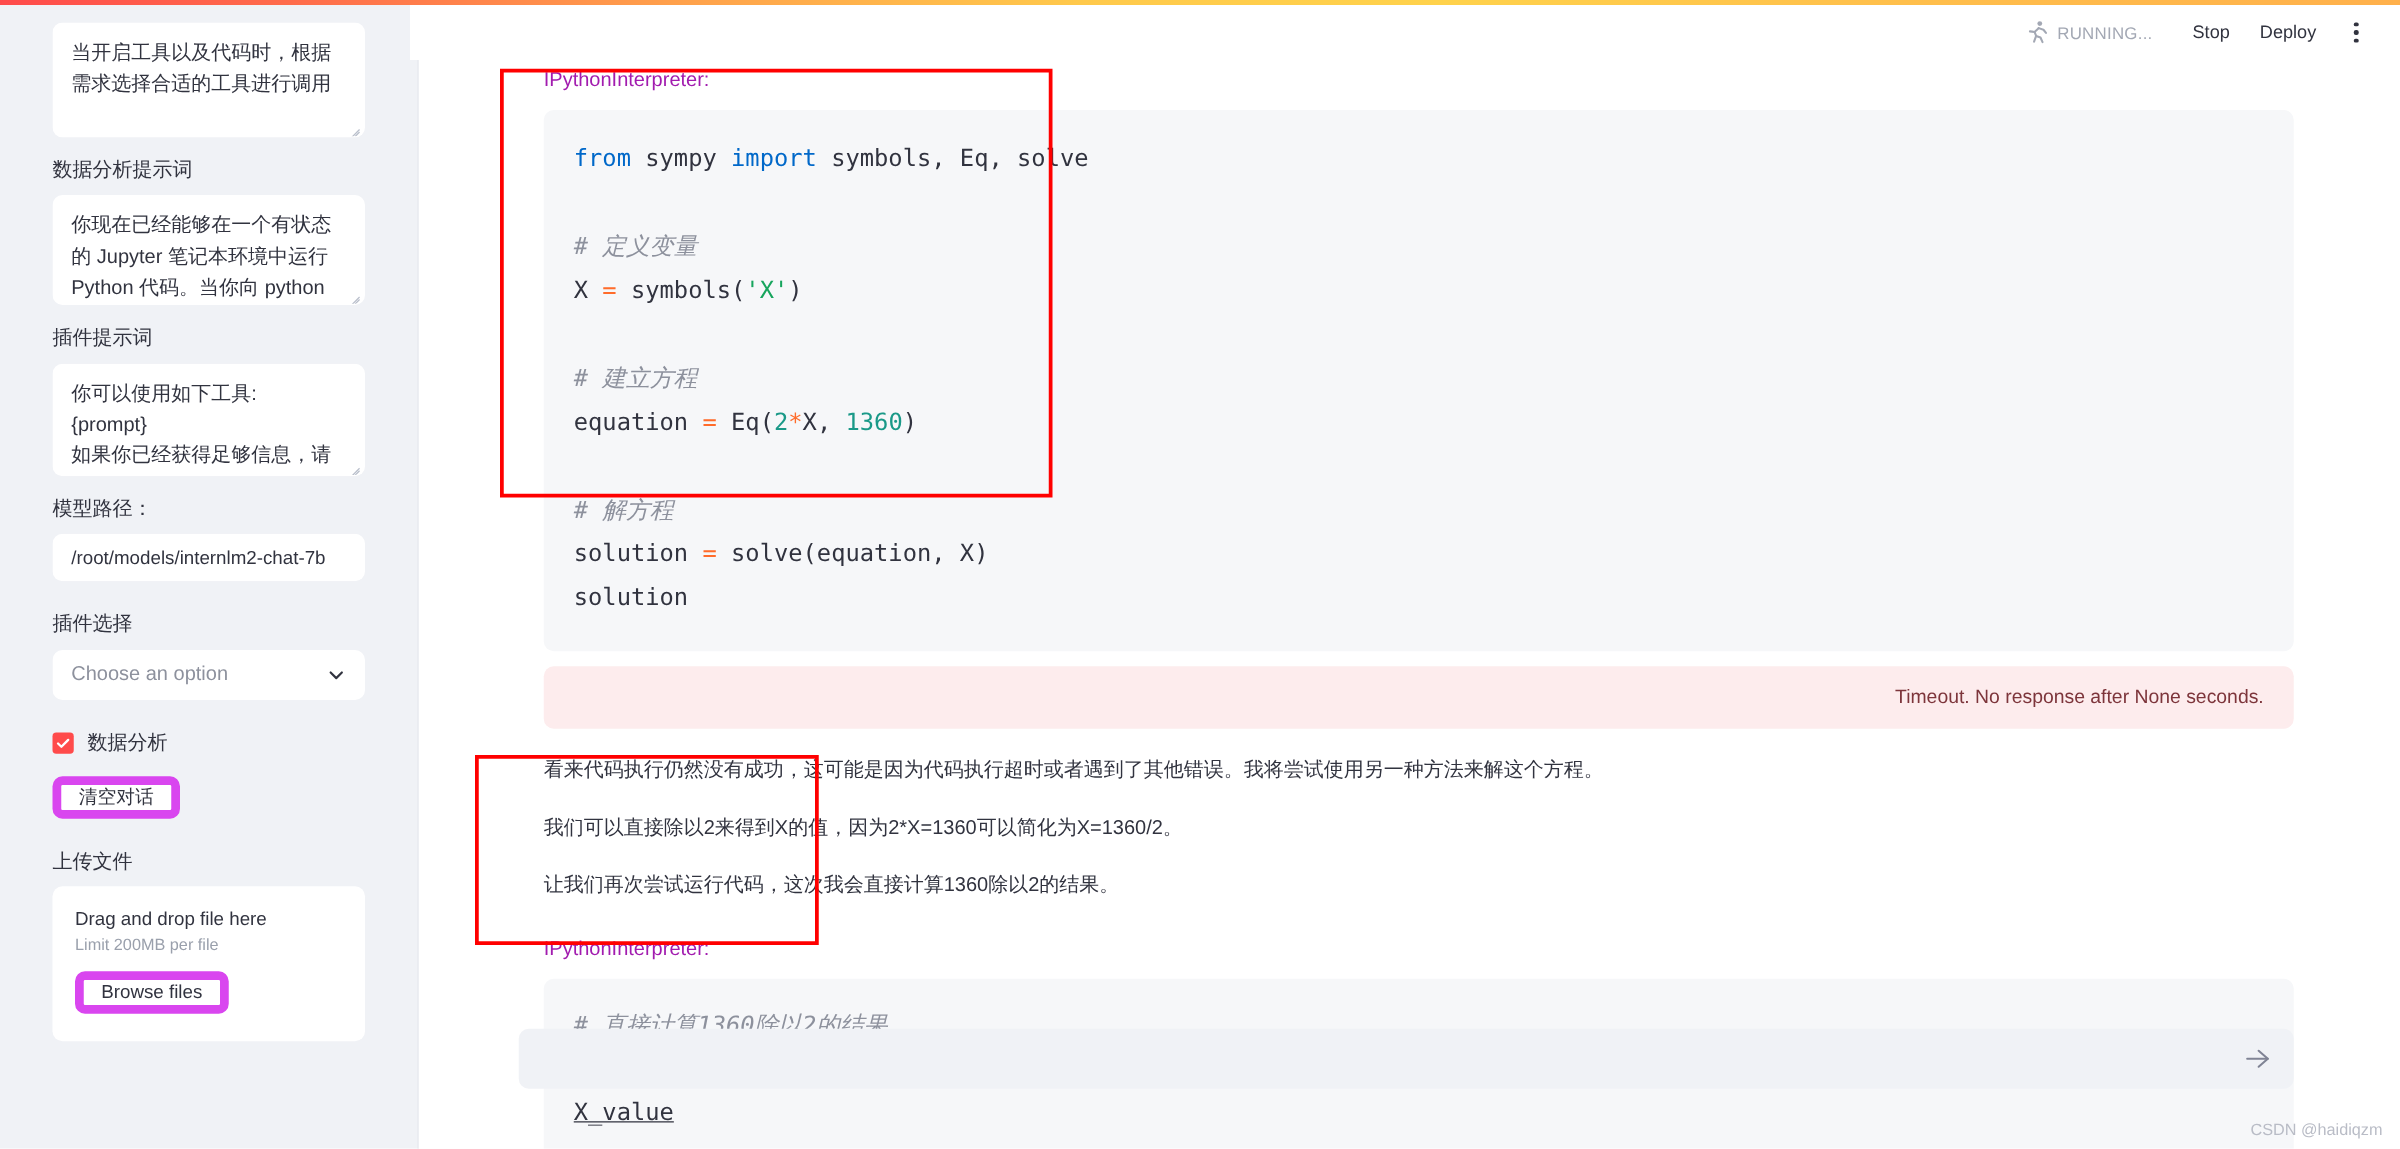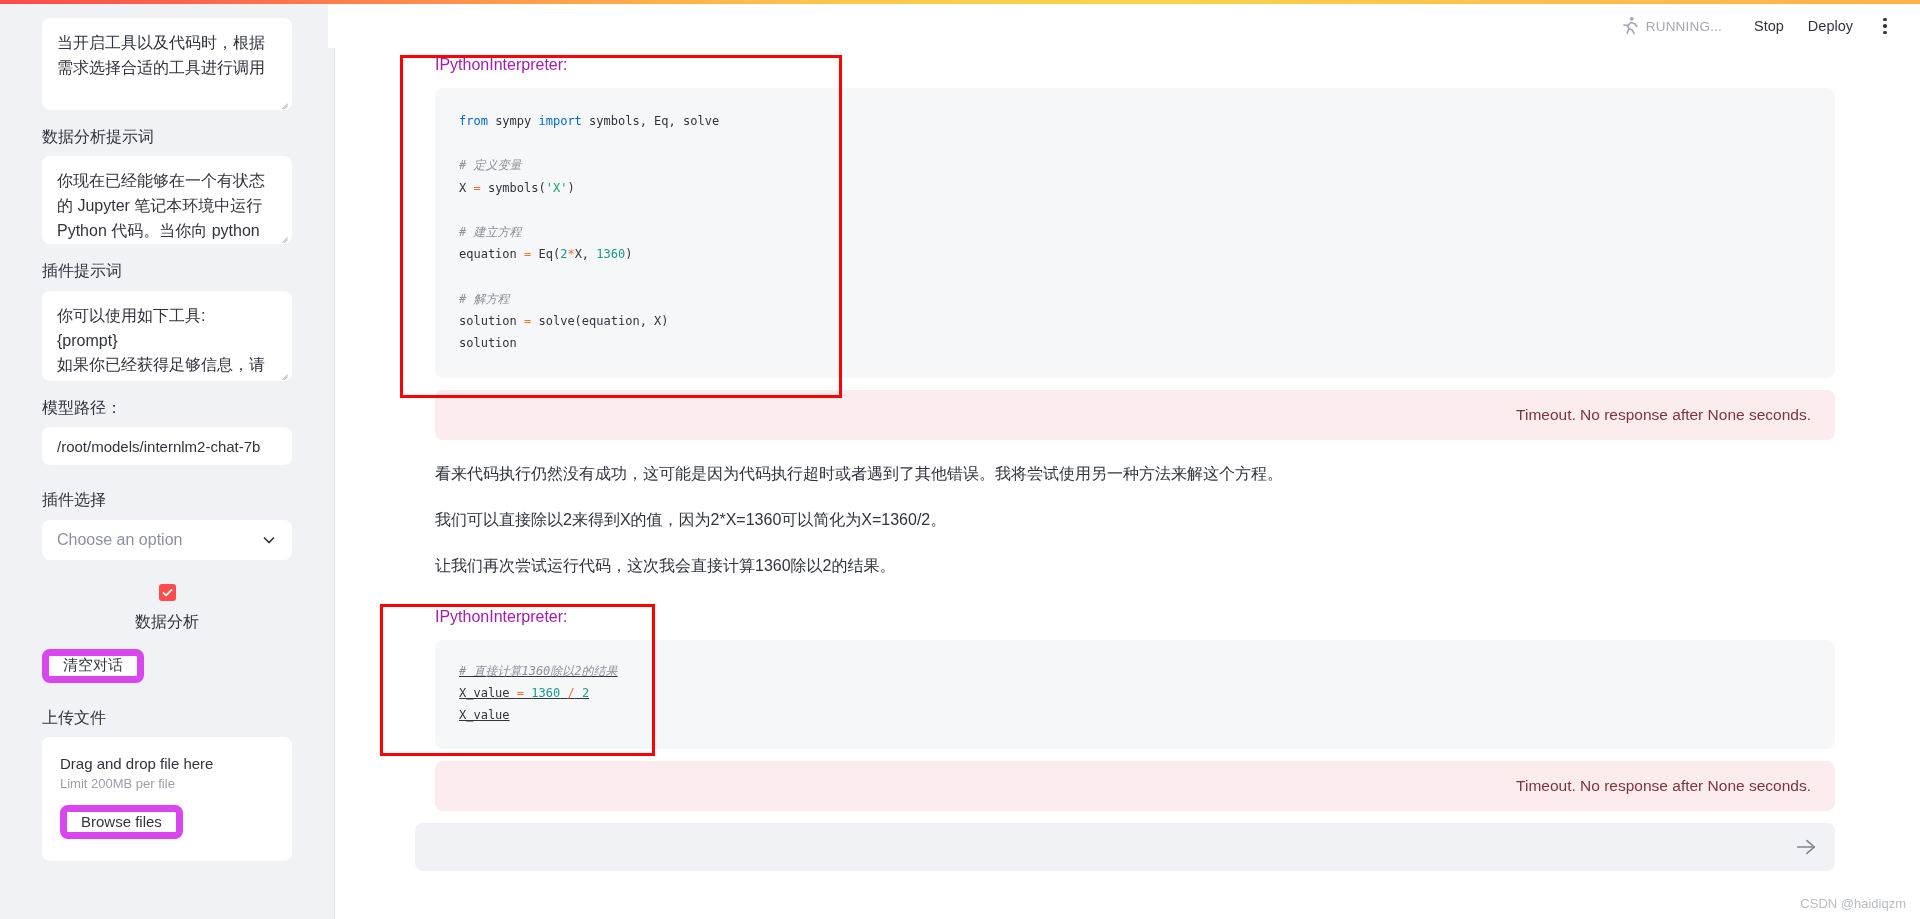--- a/index.html
+++ b/index.html
@@ -107,21 +107,20 @@
   .chev {
     width: 16px; height: 16px;
     display: block;
   }
   .chev svg { display: block; }
 
   .checkbox-row {
     display: flex;
     align-items: center;
     gap: 11px;
-    flex-direction: column;
   }
   .cbox {
     width: 17px; height: 17px;
     border-radius: 3px;
     background: #ff4b4b;
     display: flex; align-items: center; justify-content: center;
     flex: none;
   }
   .cbox svg { display: block; }
   .cbox-label {
@@ -235,21 +234,21 @@
     font-size: 16px;
     color: #a21caf;
     padding: 8px 0 4px 20px;
   }
   .code-box {
     background: #f6f7f9;
     border-radius: 8px;
     margin: 10px 0 0 20px;
     padding: 22px 24px 24px 24px;
     font-family: "DejaVu Sans Mono", "Liberation Mono", monospace;
-    font-size: 12px;
+    font-size: 19px;
     line-height: 1.85;
     color: #31333f;
     white-space: pre;
     overflow: hidden;
   }
   .code-box.compact { padding: 20px 24px 22px 24px; text-decoration: underline; }
   .k-kw   { color: #0068c9; }
   .k-com  { color: #8d919d; font-style: italic; }
   .k-num  { color: #1a9988; }
   .k-str  { color: #17a55d; }

